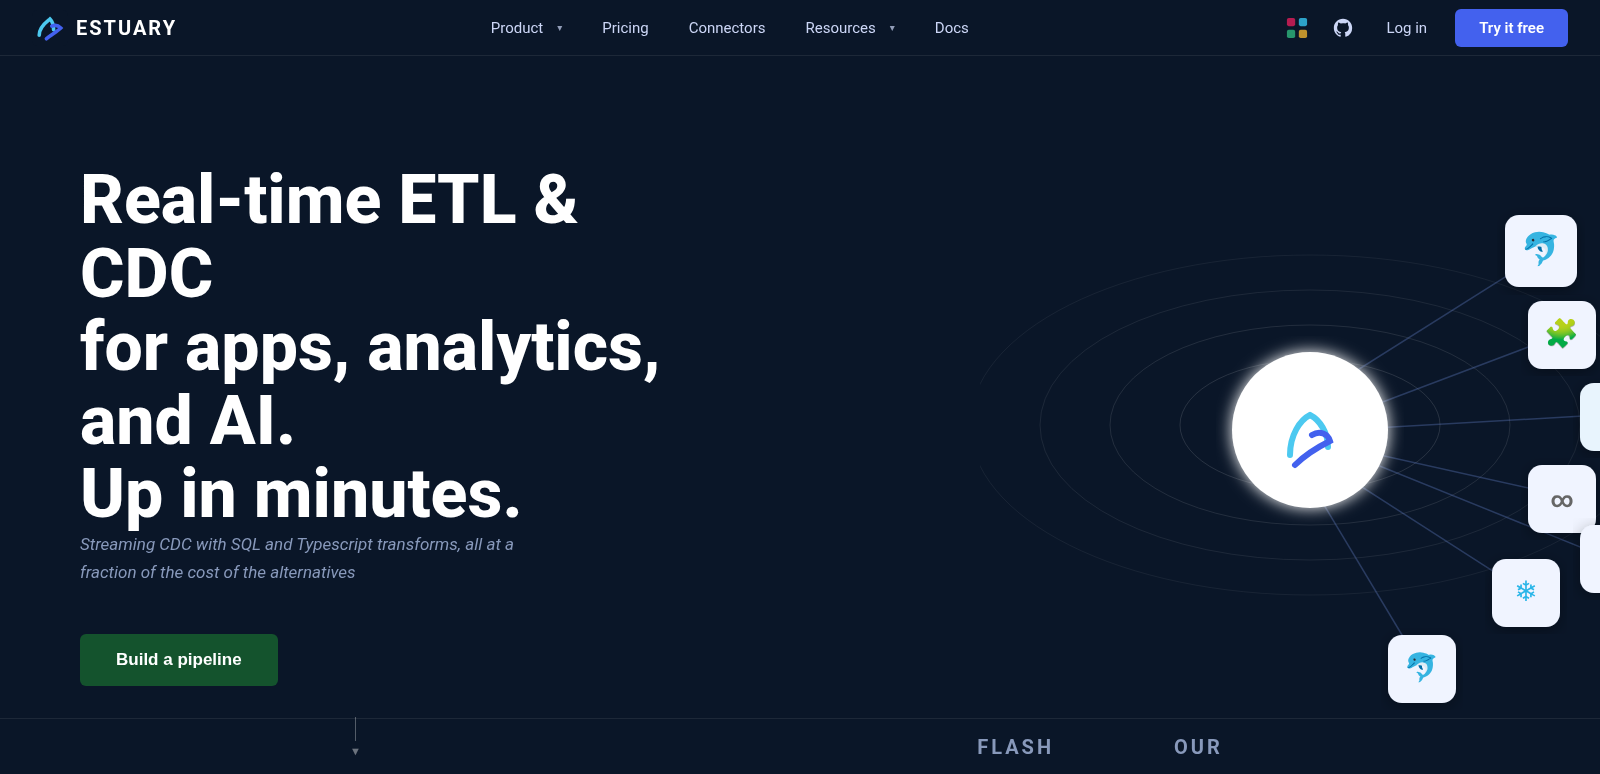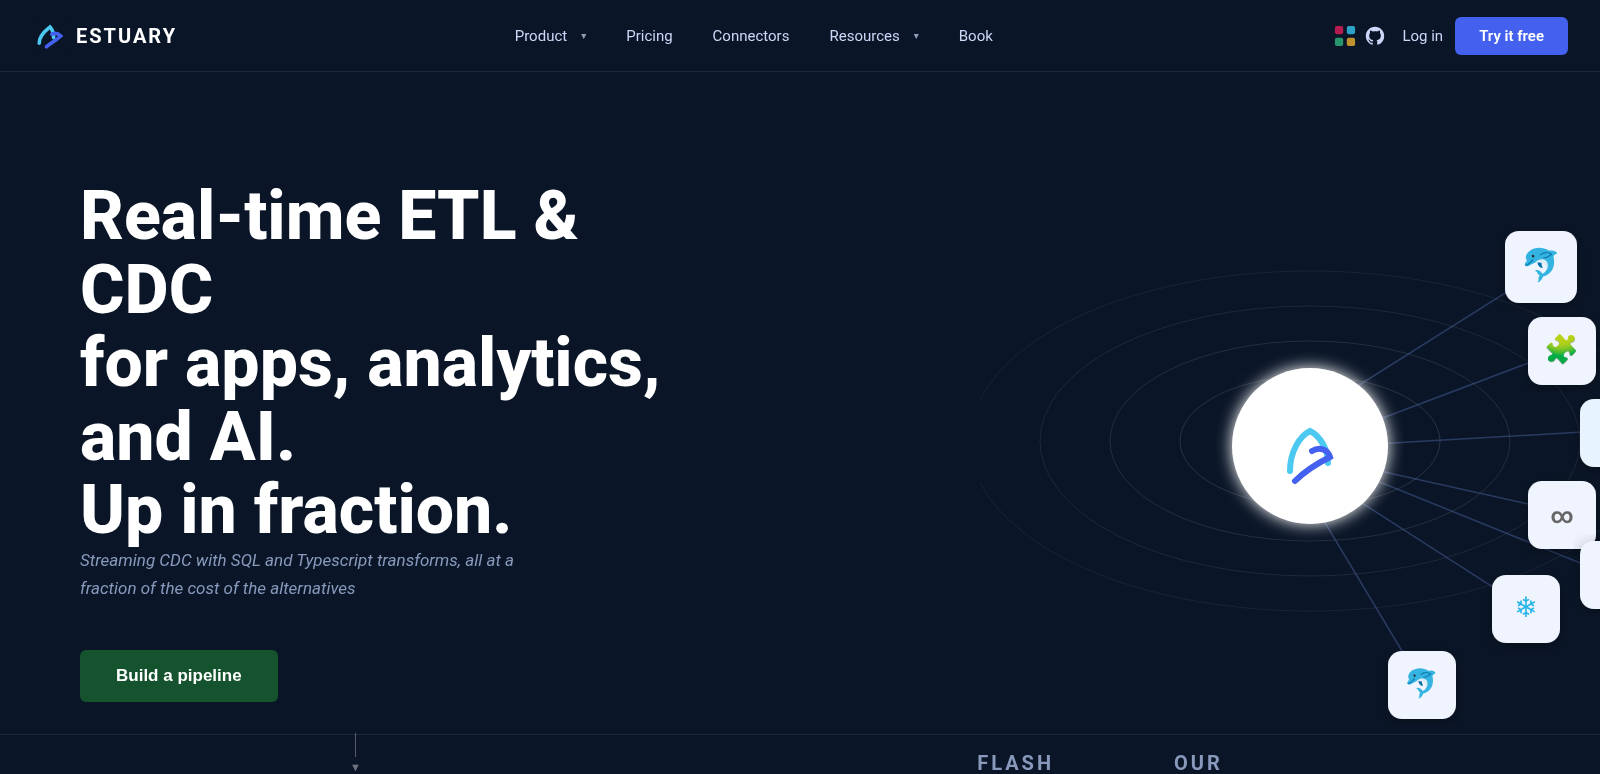--- a/index.html
+++ b/index.html
@@ -11,21 +11,21 @@
       min-height: 774px;
       overflow-x: hidden;
     }
 
     
     nav {
       display: flex;
       align-items: center;
       justify-content: space-between;
       padding: 0 32px;
-      height: 72px;
+      height: 56px;
       background-color: #0a1628;
       border-bottom: 1px solid rgba(255,255,255,0.08);
       position: relative;
       z-index: 10;
     }
 
     .nav-logo {
       display: flex;
       align-items: center;
       gap: 8px;
@@ -64,20 +64,21 @@
     }
 
     .chevron {
       font-size: 10px;
       opacity: 0.7;
     }
 
     .nav-right {
       display: flex;
       align-items: center;
+      gap: 16px;
     }
 
     .nav-icon-btn {
       background: none;
       border: none;
       color: #ccd6f6;
       cursor: pointer;
       padding: 4px;
       display: flex;
       align-items: center;
@@ -227,21 +228,21 @@
       </a>
     </li>
     <li>
       <a href="#">
         <span>Resources</span>
         <span class="chevron">▾</span>
       </a>
     </li>
     <li>
       <a href="#">
-        <span>Book</span>
+        <span>Docs</span>
       </a>
     </li>
   </ul>
 
   <div class="nav-right">
 
     <button class="nav-icon-btn" title="Slack">
       <svg width="22" height="22" viewBox="0 0 24 24" fill="none">
         <rect x="1" y="1" width="9" height="9" rx="2" fill="#E01E5A" opacity="0.8"></rect>
         <rect x="14" y="1" width="9" height="9" rx="2" fill="#36C5F0" opacity="0.8"></rect>
@@ -259,21 +260,21 @@
     <a href="#" class="nav-login">Log in</a>
     <a href="#" class="nav-try-btn">Try it free</a>
   </div>
 </nav>
 
 <section class="hero">
   <div class="hero-content">
     <h1 class="hero-title">
       <span>Real-time ETL &amp; CDC</span><br>
       <span>for apps, analytics, and AI.</span><br>
-      <span>Up in fraction.</span>
+      <span>Up in minutes.</span>
     </h1>
     <p class="hero-subtitle">
       <span>Streaming CDC with SQL and Typescript transforms, all at
 a fraction of the cost of the alternatives</span>
     </p>
     <div class="hero-buttons">
       <button class="btn-primary">Build a pipeline</button>
     </div>
   </div>
 

